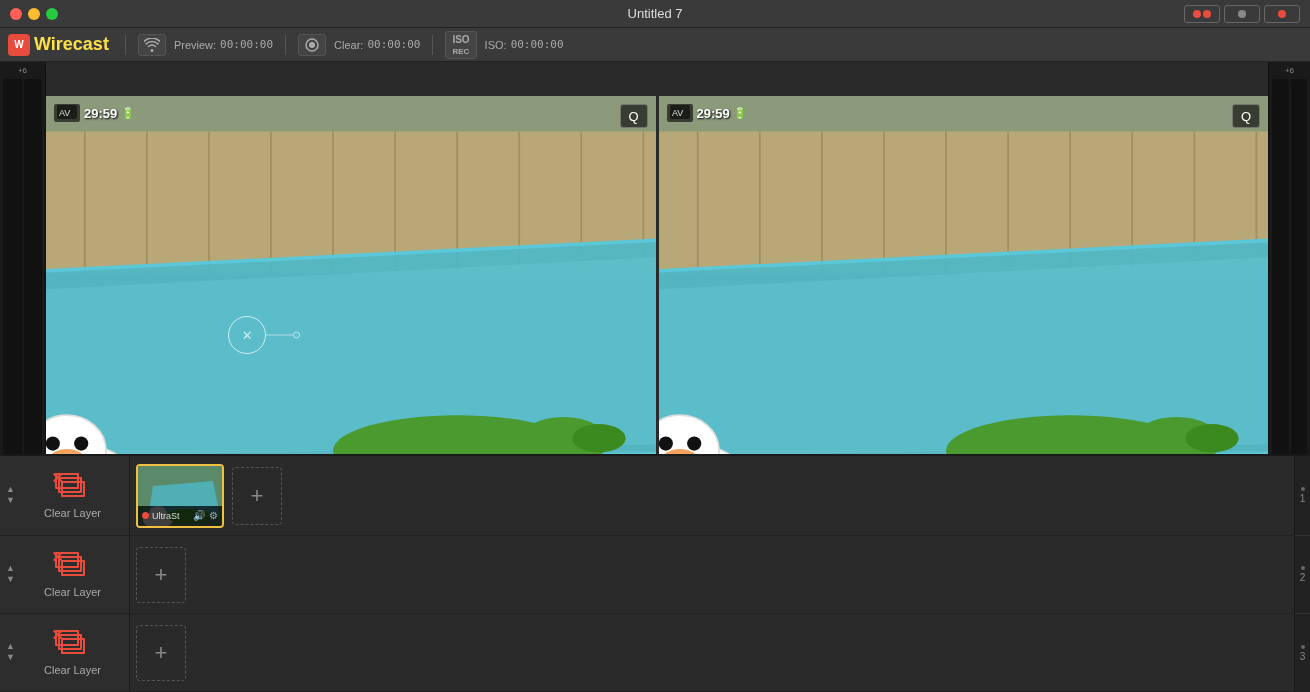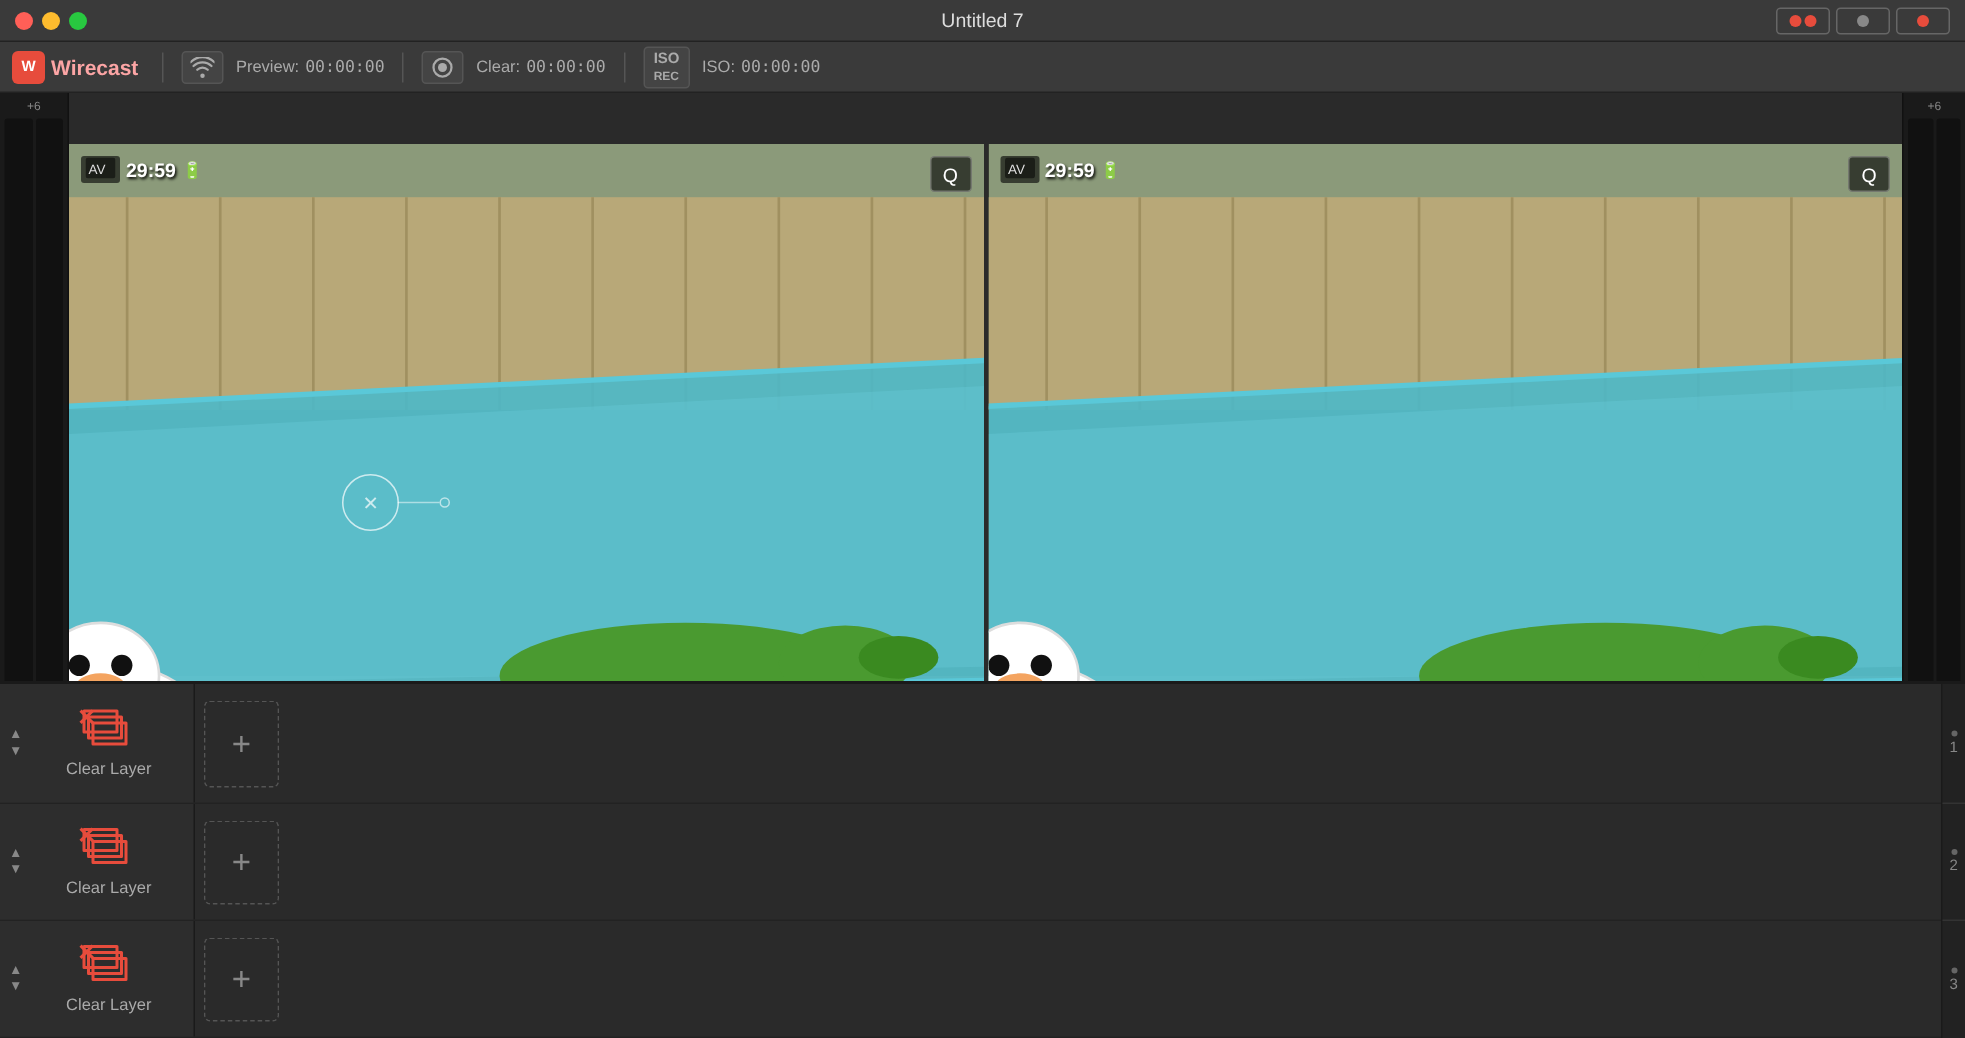--- a/index.html
+++ b/index.html
@@ -85,22 +85,22 @@
       background: #e74c3c;
       border-radius: 4px;
       display: flex;
       align-items: center;
       justify-content: center;
       font-size: 10px;
       color: white;
       font-weight: bold;
     }
     .logo-text {
-      font-size: 14px;
-      color: #fca5a5;
+      font-size: 18px;
+      color: #fde047;
       font-weight: 600;
     }
     .toolbar-divider {
       width: 1px;
       height: 20px;
       background: #555;
       margin: 0 4px;
     }
     .toolbar-group {
       display: flex;
@@ -637,20 +637,35 @@
             <div style="position:absolute;top:0;left:0;width:24px;height:16px;border:2px solid #e74c3c;border-radius:1px;"></div>
             <div style="position:absolute;top:4px;left:3px;width:24px;height:16px;border:2px solid #e74c3c;border-radius:1px;"></div>
             <div style="position:absolute;top:8px;left:6px;width:24px;height:16px;border:2px solid #e74c3c;border-radius:1px;"></div>
             <div style="position:absolute;top:-4px;left:-4px;font-size:15px;color:#e74c3c;font-weight:bold;">✕</div>
           </div>
           <span style="font-size:11px;color:#aaa;">Clear Layer</span>
         </div>
       </div>
       <div style="flex:1;display:flex;align-items:center;padding:6px;gap:8px;">
 
+        <div style="width:88px;height:64px;border-radius:4px;border:2px solid #f0c040;overflow:hidden;position:relative;cursor:pointer;flex-shrink:0;">
+          <svg width="88" height="64" viewBox="0 0 88 64">
+            <rect width="88" height="64" fill="#5a8a6a"></rect>
+            <polygon points="15,20 75,15 82,50 10,52" fill="#4db8c8" opacity="0.8"></polygon>
+            <ellipse cx="20" cy="54" rx="15" ry="8" fill="white" opacity="0.9"></ellipse>
+            <ellipse cx="20" cy="48" rx="9" ry="8" fill="white" opacity="0.9"></ellipse>
+            <ellipse cx="50" cy="50" rx="22" ry="7" fill="#4a9a30"></ellipse>
+          </svg>
+          <div style="position:absolute;bottom:0;left:0;right:0;height:20px;background:rgba(0,0,0,0.75);display:flex;align-items:center;padding:0 4px;gap:3px;">
+            <div style="width:7px;height:7px;background:#e74c3c;border-radius:50%;flex-shrink:0;"></div>
+            <span style="font-size:9px;color:#ddd;flex:1;overflow:hidden;text-overflow:ellipsis;white-space:nowrap;">UltraSt</span>
+            <span style="font-size:10px;color:#aaa;">🔊</span>
+            <span style="font-size:10px;color:#aaa;">⚙</span>
+          </div>
+        </div>
 
         <div style="width:50px;height:58px;border:1.5px dashed #555;border-radius:4px;display:flex;align-items:center;justify-content:center;cursor:pointer;color:#888;font-size:22px;flex-shrink:0;">+</div>
       </div>
     </div>
 
     <div class="layer-row" style="height:78px;display:flex;border-bottom:1px solid #222;">
       <div style="width:130px;background:#2d2d2d;border-right:1px solid #1a1a1a;display:flex;align-items:center;justify-content:center;position:relative;">
         <div style="position:absolute;left:6px;top:50%;transform:translateY(-50%);display:flex;flex-direction:column;align-items:center;">
           <span style="font-size:9px;color:#888;cursor:pointer;line-height:1.3;">▲</span>
           <span style="font-size:9px;color:#888;cursor:pointer;line-height:1.3;">▼</span>

